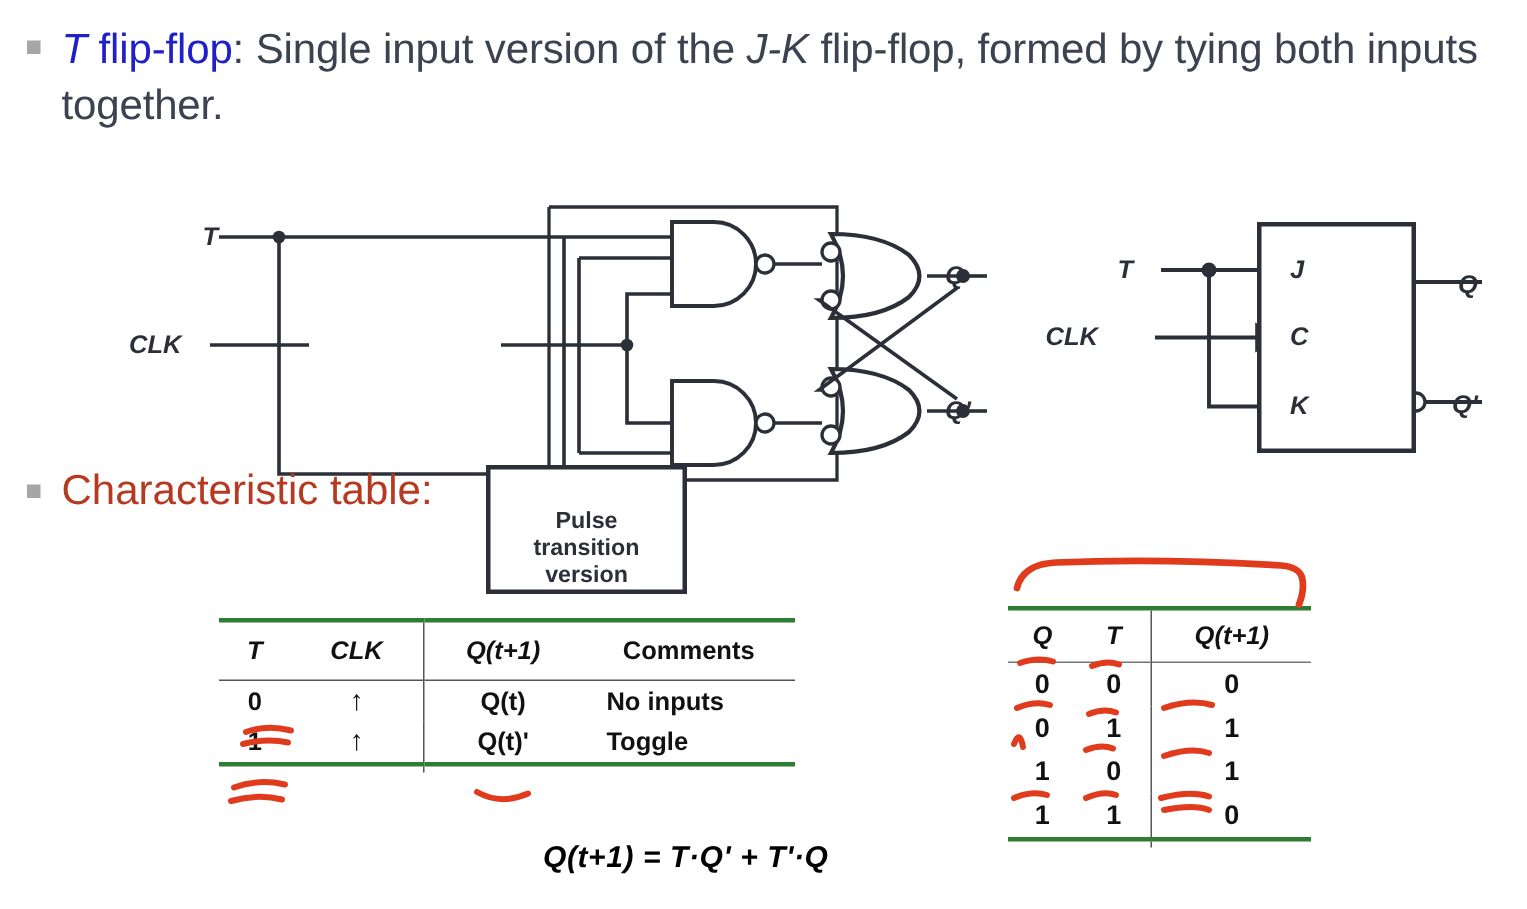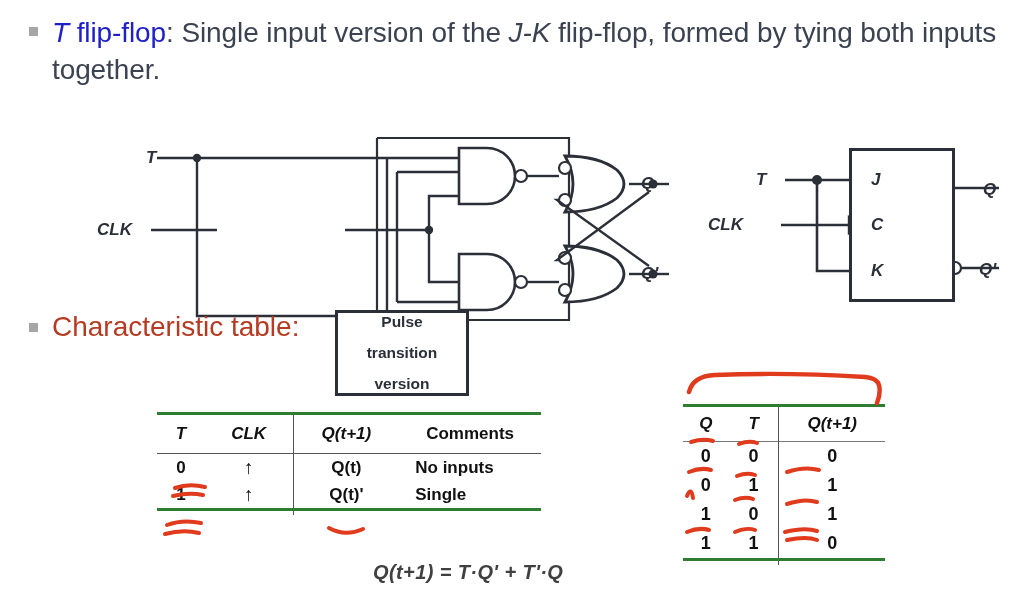--- a/index.html
+++ b/index.html
@@ -4,21 +4,21 @@
 <style>
   html,body{margin:0;padding:0;}
   body{
     width:1018px;height:606px;
     background:#ffffff;
     font-family:"Liberation Sans", sans-serif;
     position:relative;
     overflow:hidden;
     color:#2b2f38;
   }
-  .slide{position:relative;width:912px;height:606px;margin-left:11px;}
+  .slide{position:relative;width:912px;height:606px;}
 
   
   .bullet-row{position:absolute;display:flex;align-items:flex-start;}
   .bullet-sq{
     width:9px;height:9px;background:#a6a6a6;flex:none;
     margin-top:13px;margin-right:14px;
   }
   .b1{left:18px;top:14px;width:980px;}
   .b1 .txt{font-size:28px;line-height:37px;color:#3b4250;letter-spacing:-0.1px;}
   .b1 .blue{color:#2020c8;}
@@ -30,21 +30,21 @@
   
   .circuit{position:absolute;left:118px;top:134px;width:560px;height:186px;}
   .circuit svg, .blocksym svg, .mark svg{display:block;overflow:visible;}
   .lbl{
     position:absolute;font-style:italic;font-weight:bold;font-size:17px;
     color:#2b2f38;white-space:nowrap;
   }
   .ptd{
     position:absolute;left:206px;top:176px;width:128px;height:80px;
     border:3px solid #2b2f38;background:#fff;
-    display:flex;flex-direction:column;align-items:center;justify-content:space-between;
+    display:flex;flex-direction:column;align-items:center;justify-content:flex-end;
     font-weight:bold;font-size:15.5px;line-height:18px;color:#2b2f38;text-align:center;
   }
 
   
   .blocksym{position:absolute;left:726px;top:140px;width:290px;height:170px;}
   .bs-box{
     position:absolute;left:112px;top:8px;width:100px;height:148px;
     border:3px solid #2b2f38;background:#fff;
   }
   .bs-pin{position:absolute;font-style:italic;font-weight:bold;font-size:17px;color:#2b2f38;}
@@ -70,21 +70,21 @@
   .tblR .hrule-top{border-top:3px solid #2e7d32;}
   .tblR .hrule-mid{border-top:1.2px solid #777;}
   .tblR .hrule-bot{border-top:3px solid #2e7d32;}
   .tblR .vsep{border-left:1.2px solid #555;}
   .tblR th{font-weight:bold;font-style:italic;font-size:17px;height:34px;}
   .tblR td{height:29px;font-weight:bold;font-size:18px;}
 
   
   .eqn{
     position:absolute;left:362px;top:561px;
-    font-size:20px;font-weight:bold;font-style:italic;color:#404040;
+    font-size:20px;font-weight:bold;font-style:italic;color:#000000;
     white-space:nowrap;letter-spacing:0.4px;
   }
 
   
   .mark{position:absolute;pointer-events:none;}
   .mk-stroke{stroke:#e03b1c;fill:none;stroke-linecap:round;stroke-linejoin:round;}
 </style>
 </head>
 <body>
 
@@ -221,21 +221,21 @@
     <tr>
       <td class="hrule-mid">0</td>
       <td class="hrule-mid arrow">↑</td>
       <td class="hrule-mid vsep it">Q(t)</td>
       <td class="hrule-mid plain">No inputs</td>
     </tr>
     <tr>
       <td>1</td>
       <td class="arrow">↑</td>
       <td class="vsep it">Q(t)'</td>
-      <td class="plain">Single</td>
+      <td class="plain">Toggle</td>
     </tr>
     <tr>
       <td class="hrule-bot" style="height:4px"></td>
       <td class="hrule-bot" style="height:4px"></td>
       <td class="hrule-bot vsep" style="height:4px"></td>
       <td class="hrule-bot" style="height:4px"></td>
     </tr>
   </tbody>
     </table>
 

